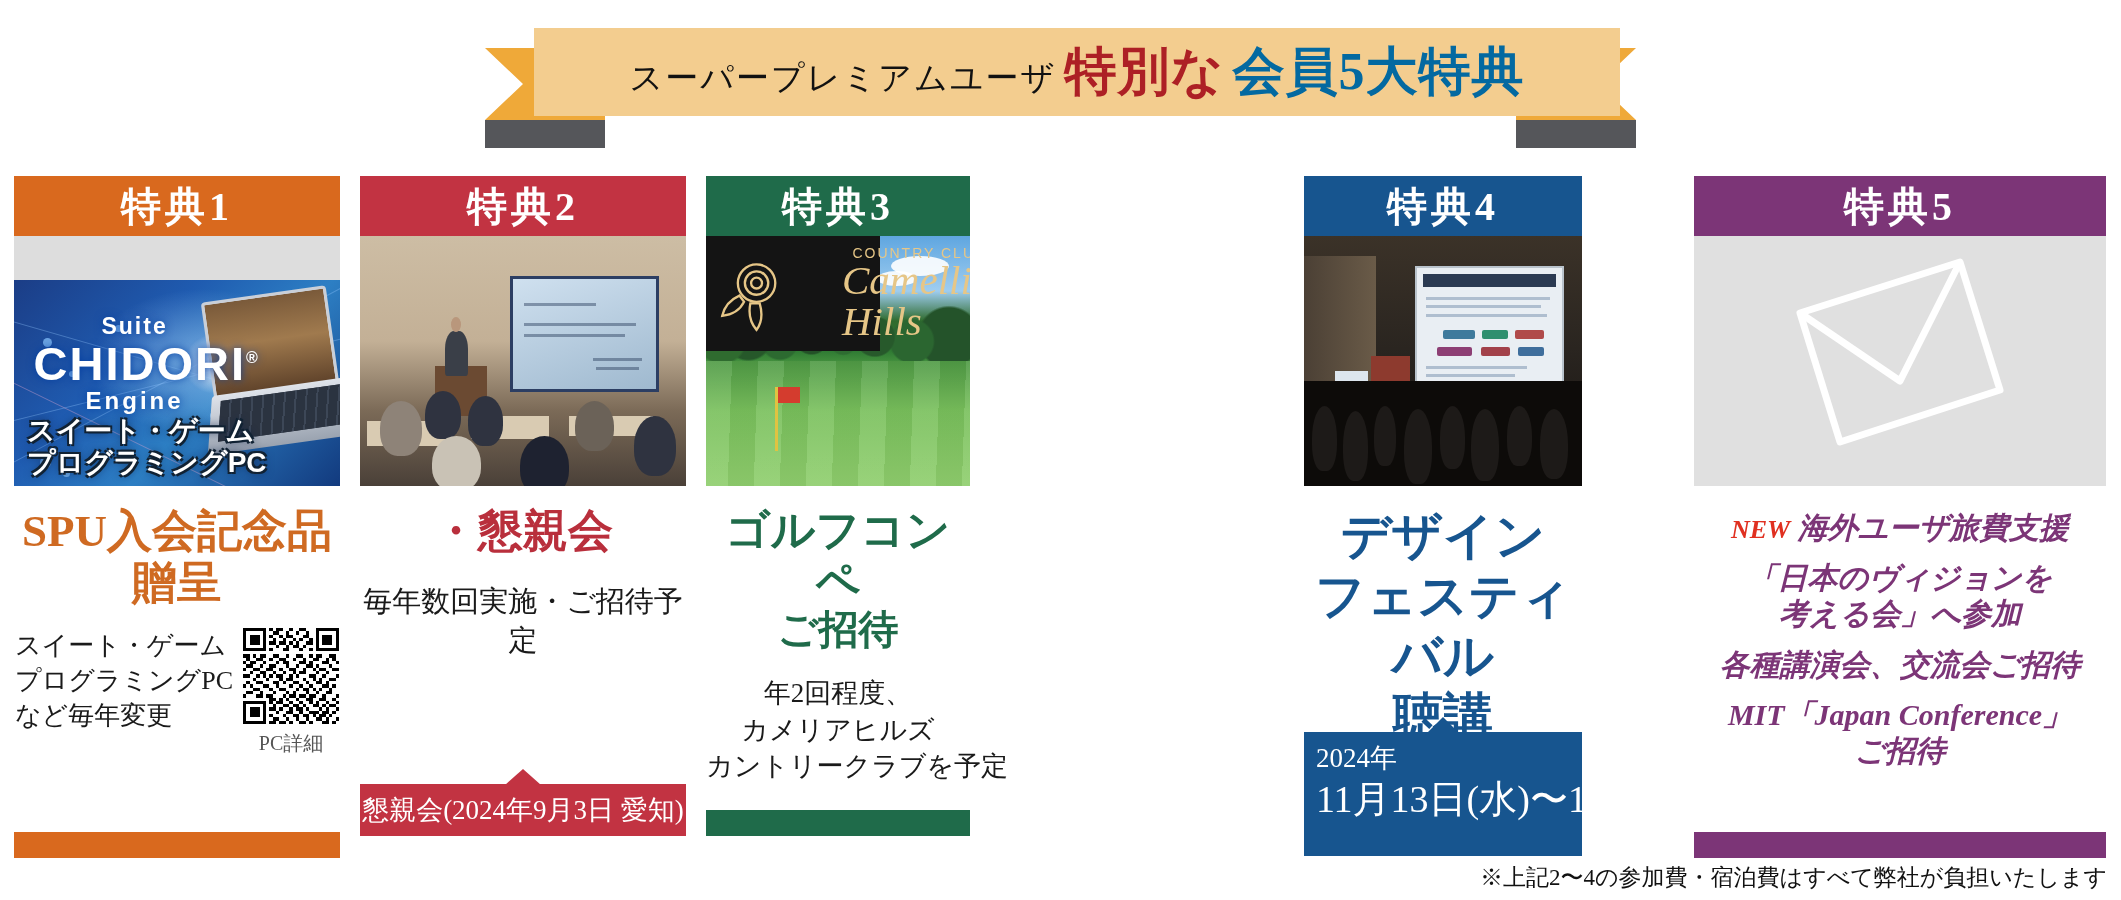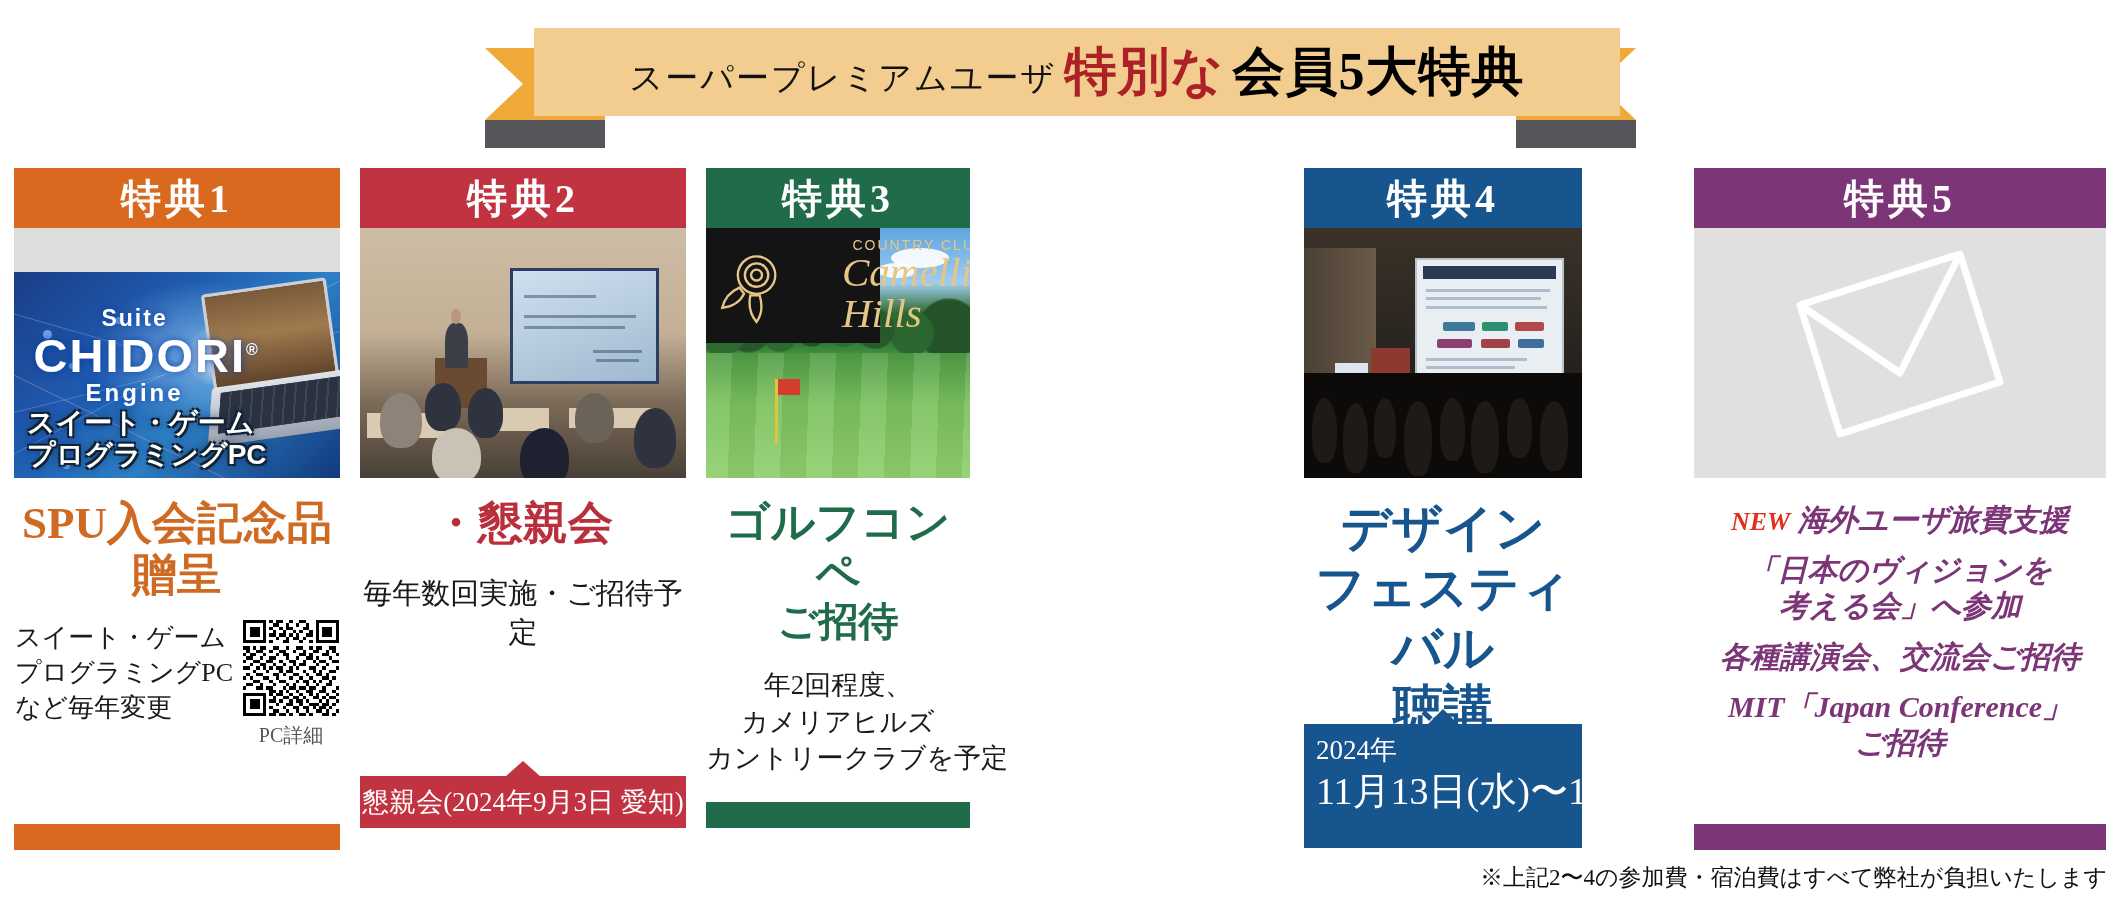--- a/index.html
+++ b/index.html
@@ -21,24 +21,24 @@
   .tail-shadow.right{left:1516px;top:110px;}
   .ribbon-body{
     position:absolute;left:534px;top:18px;width:1086px;height:88px;
     background:#f3cd8f;
     display:flex;align-items:center;justify-content:center;
     white-space:nowrap;
   }
   .ribbon-text{font-size:40px;letter-spacing:.5px;display:flex;align-items:baseline;}
   .rb-small{font-size:33px;color:#111;font-family:"Liberation Serif",serif;letter-spacing:2px;}
   .rb-red{font-size:52px;color:#ad2025;font-weight:bold;padding:0 8px;letter-spacing:1px;}
-  .rb-black{font-size:52px;color:#000000;font-weight:bold;letter-spacing:1px;}
+  .rb-black{font-size:52px;color:#0369a1;font-weight:bold;letter-spacing:1px;}
 
   
-  .cards{position:absolute;left:0;top:168px;width:2121px;height:700px;}
+  .cards{position:absolute;left:0;top:176px;width:2121px;height:700px;}
   .card{position:absolute;top:0;}
   .card-head{
     width:100%;height:60px;display:flex;align-items:center;justify-content:center;
     color:#fff;font-size:40px;font-weight:bold;letter-spacing:4px;
     font-family:"Liberation Serif",serif;
   }
   .card-img{width:100%;height:250px;position:relative;overflow:hidden;background:#ddd;}
   .card-body{width:100%;text-align:center;padding-top:20px;box-sizing:border-box;}
   .card-title{font-weight:bold;line-height:1.15;font-family:"Liberation Serif",serif;}
   .card-sub{color:#1a1a1a;line-height:1.35;font-family:"Liberation Serif",serif;}

